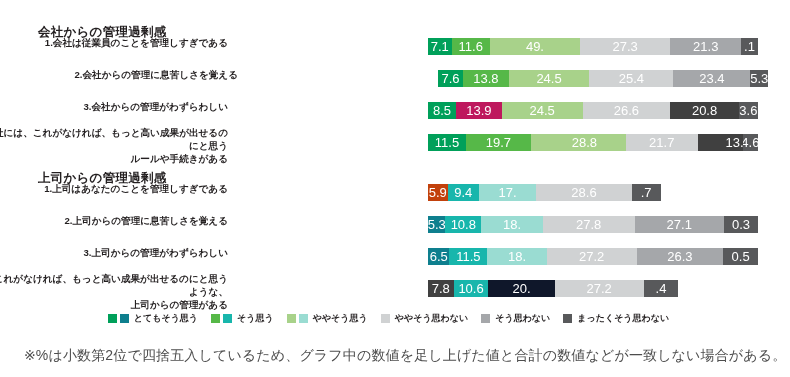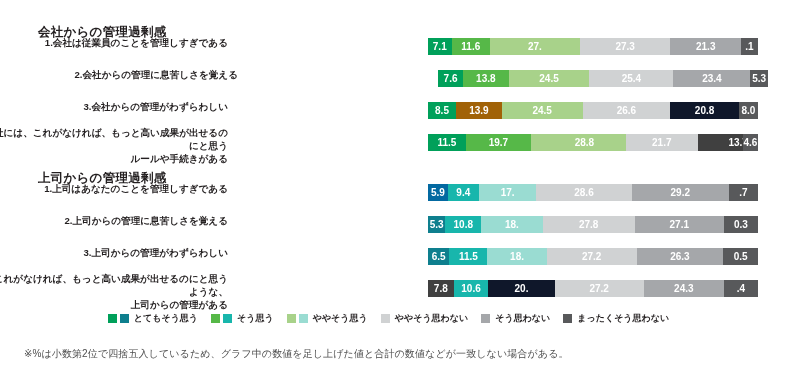--- a/index.html
+++ b/index.html
@@ -40,21 +40,21 @@
 
   .bar{
     position:absolute;left:428px;top:2px;
     width:330px;height:17px;
     display:flex;
     overflow:hidden;
   }
   .seg{
     height:17px;
     display:flex;align-items:center;justify-content:center;
-    font-size:10px;font-weight:bold;
+    font-size:13px;font-weight:normal;
     color:#ffffff;
     overflow:hidden;
     white-space:nowrap;
     box-sizing:border-box;
   }
 
   
   .legend{
     position:absolute;left:0;top:312px;width:790px;
     display:flex;justify-content:center;align-items:center;
@@ -62,63 +62,63 @@
   }
   .legend-item{display:flex;align-items:center;margin-right:13px;}
   .legend-swatches{display:flex;margin-right:5px;}
   .sw{width:9px;height:9px;margin-right:3px;}
   .sw:last-child{margin-right:0;}
   .legend-label{font-size:9px;font-weight:bold;color:#231f20;white-space:nowrap;font-family:Liberation Mono, monospace;}
 
   
   .footnote{
     position:absolute;left:24px;top:347px;
-    font-size:10px;color:#4d4d4d;
+    font-size:14px;color:#4d4d4d;
     letter-spacing:.01em;white-space:nowrap;
   }
 </style>
 </head>
 <body>
 
 <div class="sheet">
 
   <div class="group" id="group-0">
     <div class="group-title">会社からの管理過剰感</div>
     <div class="rows">
         <div class="row" style="position: absolute; left: 0px; top: 14px; width: 790px;">
           <div class="row-label">1.会社は従業員のことを管理しすぎである</div>
           <div class="bar">
             <div class="seg" style="background: rgb(0, 160, 90); width: 7.13568%;">7.1</div>
             <div class="seg" style="background: rgb(86, 184, 72); width: 11.6583%;">11.6</div>
-            <div class="seg" style="background: rgb(168, 210, 138); width: 27.2362%;">27.</div>
+            <div class="seg" style="background: rgb(168, 210, 138); width: 27.2362%;">49.</div>
             <div class="seg" style="background: rgb(208, 210, 211); width: 27.4372%;">27.3</div>
             <div class="seg" style="background: rgb(165, 167, 170); width: 21.407%;">21.3</div>
             <div class="seg" style="background: rgb(88, 89, 91); width: 5.12563%;">.1</div>
           </div>
         </div>
         <div class="row" style="position: absolute; left: 10px; top: 46px; width: 790px;">
           <div class="row-label">2.会社からの管理に息苦しさを覚える</div>
           <div class="bar">
             <div class="seg" style="background: rgb(0, 160, 90); width: 7.6%;">7.6</div>
             <div class="seg" style="background: rgb(86, 184, 72); width: 13.8%;">13.8</div>
             <div class="seg" style="background: rgb(168, 210, 138); width: 24.5%;">24.5</div>
             <div class="seg" style="background: rgb(208, 210, 211); width: 25.4%;">25.4</div>
             <div class="seg" style="background: rgb(165, 167, 170); width: 23.4%;">23.4</div>
             <div class="seg" style="background: rgb(88, 89, 91); width: 5.3%;">5.3</div>
           </div>
         </div>
         <div class="row" style="position: absolute; left: 0px; top: 78px; width: 790px;">
           <div class="row-label">3.会社からの管理がわずらわしい</div>
           <div class="bar">
             <div class="seg" style="background: rgb(0, 160, 90); width: 8.49151%;">8.5</div>
-            <div class="seg" style="background: #a16207; width: 13.8861%;">13.9</div>
+            <div class="seg" style="background: #be185d; width: 13.8861%;">13.9</div>
             <div class="seg" style="background: rgb(168, 210, 138); width: 24.4755%;">24.5</div>
             <div class="seg" style="background: rgb(208, 210, 211); width: 26.5734%;">26.6</div>
-            <div class="seg" style="background: #0f172a; width: 20.7792%;">20.8</div>
-            <div class="seg" style="background: rgb(88, 89, 91); width: 5.79421%;">8.0</div>
+            <div class="seg" style="background: #404040; width: 20.7792%;">20.8</div>
+            <div class="seg" style="background: rgb(88, 89, 91); width: 5.79421%;">3.6</div>
           </div>
         </div>
         <div class="row" style="position: absolute; left: 0px; top: 110px; width: 790px;">
           <div class="row-label two-line">4.会社には、これがなければ、もっと高い成果が出せるのにと思う
 ルールや手続きがある</div>
           <div class="bar">
             <div class="seg" style="background: rgb(0, 160, 90); width: 11.5%;">11.5</div>
             <div class="seg" style="background: rgb(86, 184, 72); width: 19.7%;">19.7</div>
             <div class="seg" style="background: rgb(168, 210, 138); width: 28.8%; padding-left: 12px;">28.8</div>
             <div class="seg" style="background: rgb(208, 210, 211); width: 21.7%;">21.7</div>
@@ -128,25 +128,24 @@
         </div>
       </div>
   </div>
 
   <div class="group" id="group-1">
     <div class="group-title">上司からの管理過剰感</div>
     <div class="rows">
         <div class="row" style="position: absolute; left: 0px; top: 14px; width: 790px;">
           <div class="row-label">1.上司はあなたのことを管理しすぎである</div>
           <div class="bar">
-            <div class="seg" style="background: #0369a1; width: 5.9596%;">5.9</div>
+            <div class="seg" style="background: #c2410c; width: 5.9596%;">5.9</div>
             <div class="seg" style="background: rgb(24, 182, 172); width: 9.49495%;">9.4</div>
             <div class="seg" style="background: rgb(154, 220, 210); width: 17.3737%;">17.</div>
             <div class="seg" style="background: rgb(208, 210, 211); width: 28.8889%;">28.6</div>
-            <div class="seg" style="background: rgb(165, 167, 170); width: 29.4949%;">29.2</div>
             <div class="seg" style="background: rgb(88, 89, 91); width: 8.78788%;">.7</div>
           </div>
         </div>
         <div class="row" style="position: absolute; left: 0px; top: 46px; width: 790px;">
           <div class="row-label">2.上司からの管理に息苦しさを覚える</div>
           <div class="bar">
             <div class="seg" style="background: rgb(14, 127, 142); width: 5.3%;">5.3</div>
             <div class="seg" style="background: rgb(24, 182, 172); width: 10.8%;">10.8</div>
             <div class="seg" style="background: rgb(154, 220, 210); width: 18.7%;">18.</div>
             <div class="seg" style="background: rgb(208, 210, 211); width: 27.8%;">27.8</div>
@@ -166,21 +165,20 @@
           </div>
         </div>
         <div class="row" style="position: absolute; left: 0px; top: 110px; width: 790px;">
           <div class="row-label two-line">4.これがなければ、もっと高い成果が出せるのにと思うような、
 上司からの管理がある</div>
           <div class="bar">
             <div class="seg" style="background: #404040; width: 7.76892%;">7.8</div>
             <div class="seg" style="background: rgb(24, 182, 172); width: 10.5578%;">10.6</div>
             <div class="seg" style="background: #0f172a; width: 20.0199%;">20.</div>
             <div class="seg" style="background: rgb(208, 210, 211); width: 27.0916%;">27.2</div>
-            <div class="seg" style="background: rgb(165, 167, 170); width: 24.2032%;">24.3</div>
             <div class="seg" style="background: rgb(88, 89, 91); width: 10.3586%;">.4</div>
           </div>
         </div>
       </div>
   </div>
 
   <div class="legend">
       <div class="legend-item">
         <div class="legend-swatches">
           <span class="sw" style="background: rgb(0, 160, 90);"></span>

